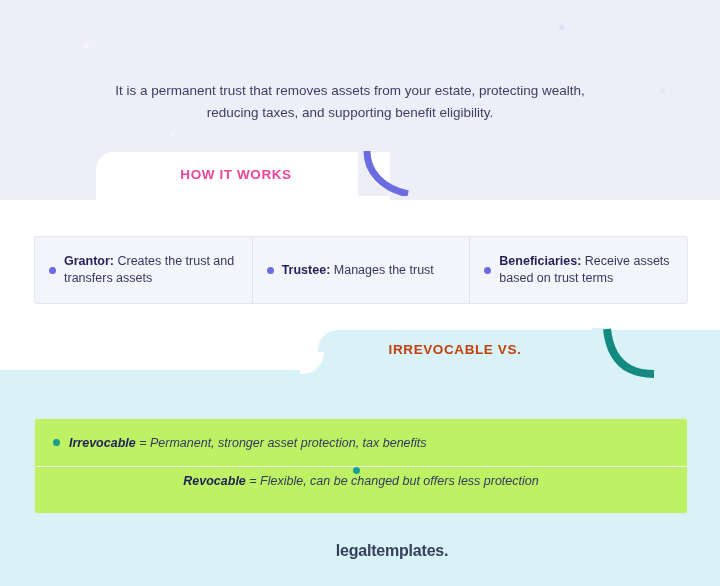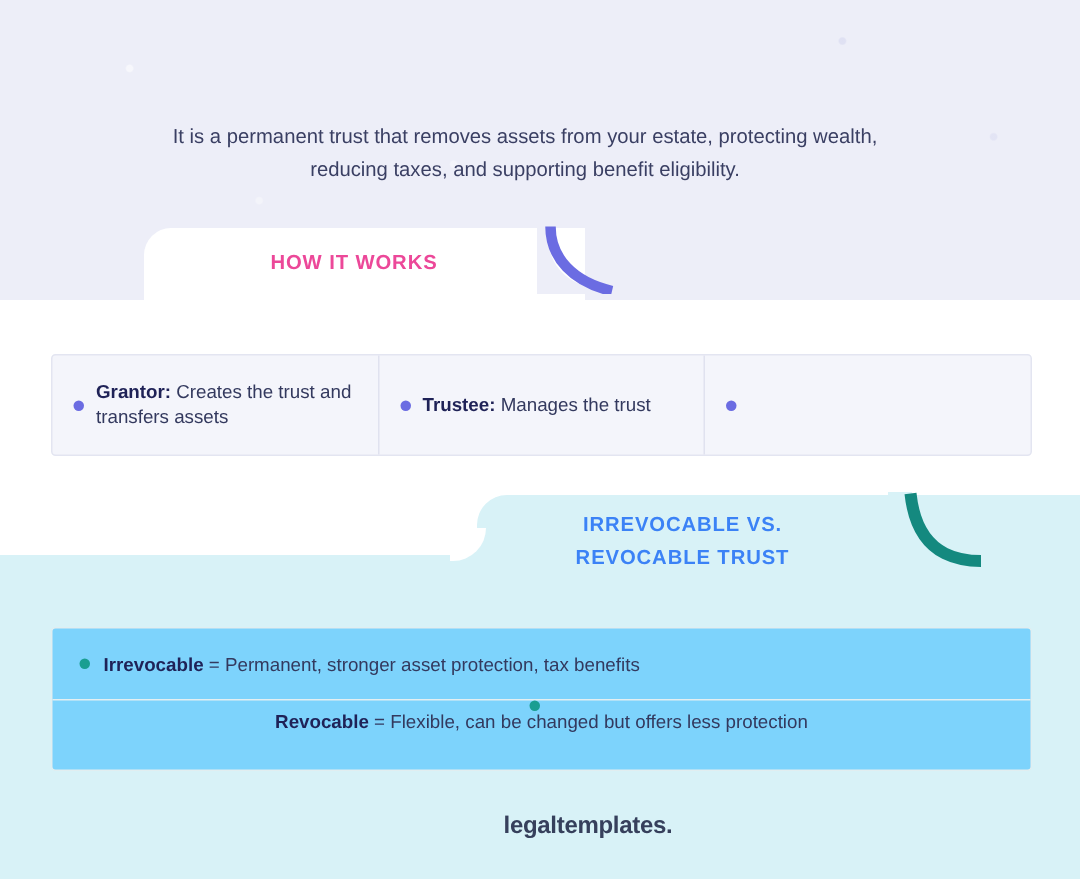--- a/index.html
+++ b/index.html
@@ -212,40 +212,41 @@
   .vs-label {
     position: absolute;
     left: 330px;
     top: 339px;
     width: 250px;
     text-align: center;
     font-size: 13.5px;
     font-weight: bold;
     letter-spacing: 0.6px;
     line-height: 22px;
-    color: #3b82f6;
+    color: #c2410c;
   }
 
   .swoosh-teal {
     position: absolute;
     left: 592px;
     top: 328px;
     width: 72px;
     height: 50px;
   }
 
   
   .compare {
     position: absolute;
     left: 34px;
     top: 418px;
     width: 652px;
-    background: #7dd3fc;
+    background: #bef264;
     border: 1px solid #e1eef0;
     border-radius: 3px;
+    font-style: italic;
   }
   .compare-row {
     height: 47px;
     display: flex;
     align-items: center;
     padding: 0 18px;
     box-sizing: border-box;
   }
   .compare-row + .compare-row { border-top: 1px solid #e4eff1; flex-direction: column; }
   .compare-bullet {
@@ -313,31 +314,33 @@
 
     <div class="card">
       <span class="card-bullet"></span>
       <div class="card-text">
         <b>Trustee:</b><span> Manages the trust</span>
       </div>
     </div>
 
     <div class="card">
       <span class="card-bullet"></span>
+      <div class="card-text">
+        <b>Beneficiaries:</b><span> Receive assets based on trust terms</span>
+      </div>
     </div>
 
   </div>
 
   <div class="band-teal"></div>
   <div class="teal-tab"></div>
   <div class="teal-step-corner"></div>
 
   <div class="vs-label">
     <div>IRREVOCABLE VS.</div>
-    <div>REVOCABLE TRUST</div>
   </div>
 
   <svg class="swoosh-teal" viewBox="0 0 72 50">
     <path d="M0 0 L16 0 C16 0 22 26 38 38 C48 45 60 46 72 46 L72 50 L0 50 Z" fill="#d8f2f7"></path>
     <path d="M15 1 C17 20 24 34 38 41 C46 45 54 46 62 46" stroke="#14897f" stroke-width="8" fill="none" stroke-linecap="butt"></path>
   </svg>
 
   <div class="compare">
 
     <div class="compare-row">

